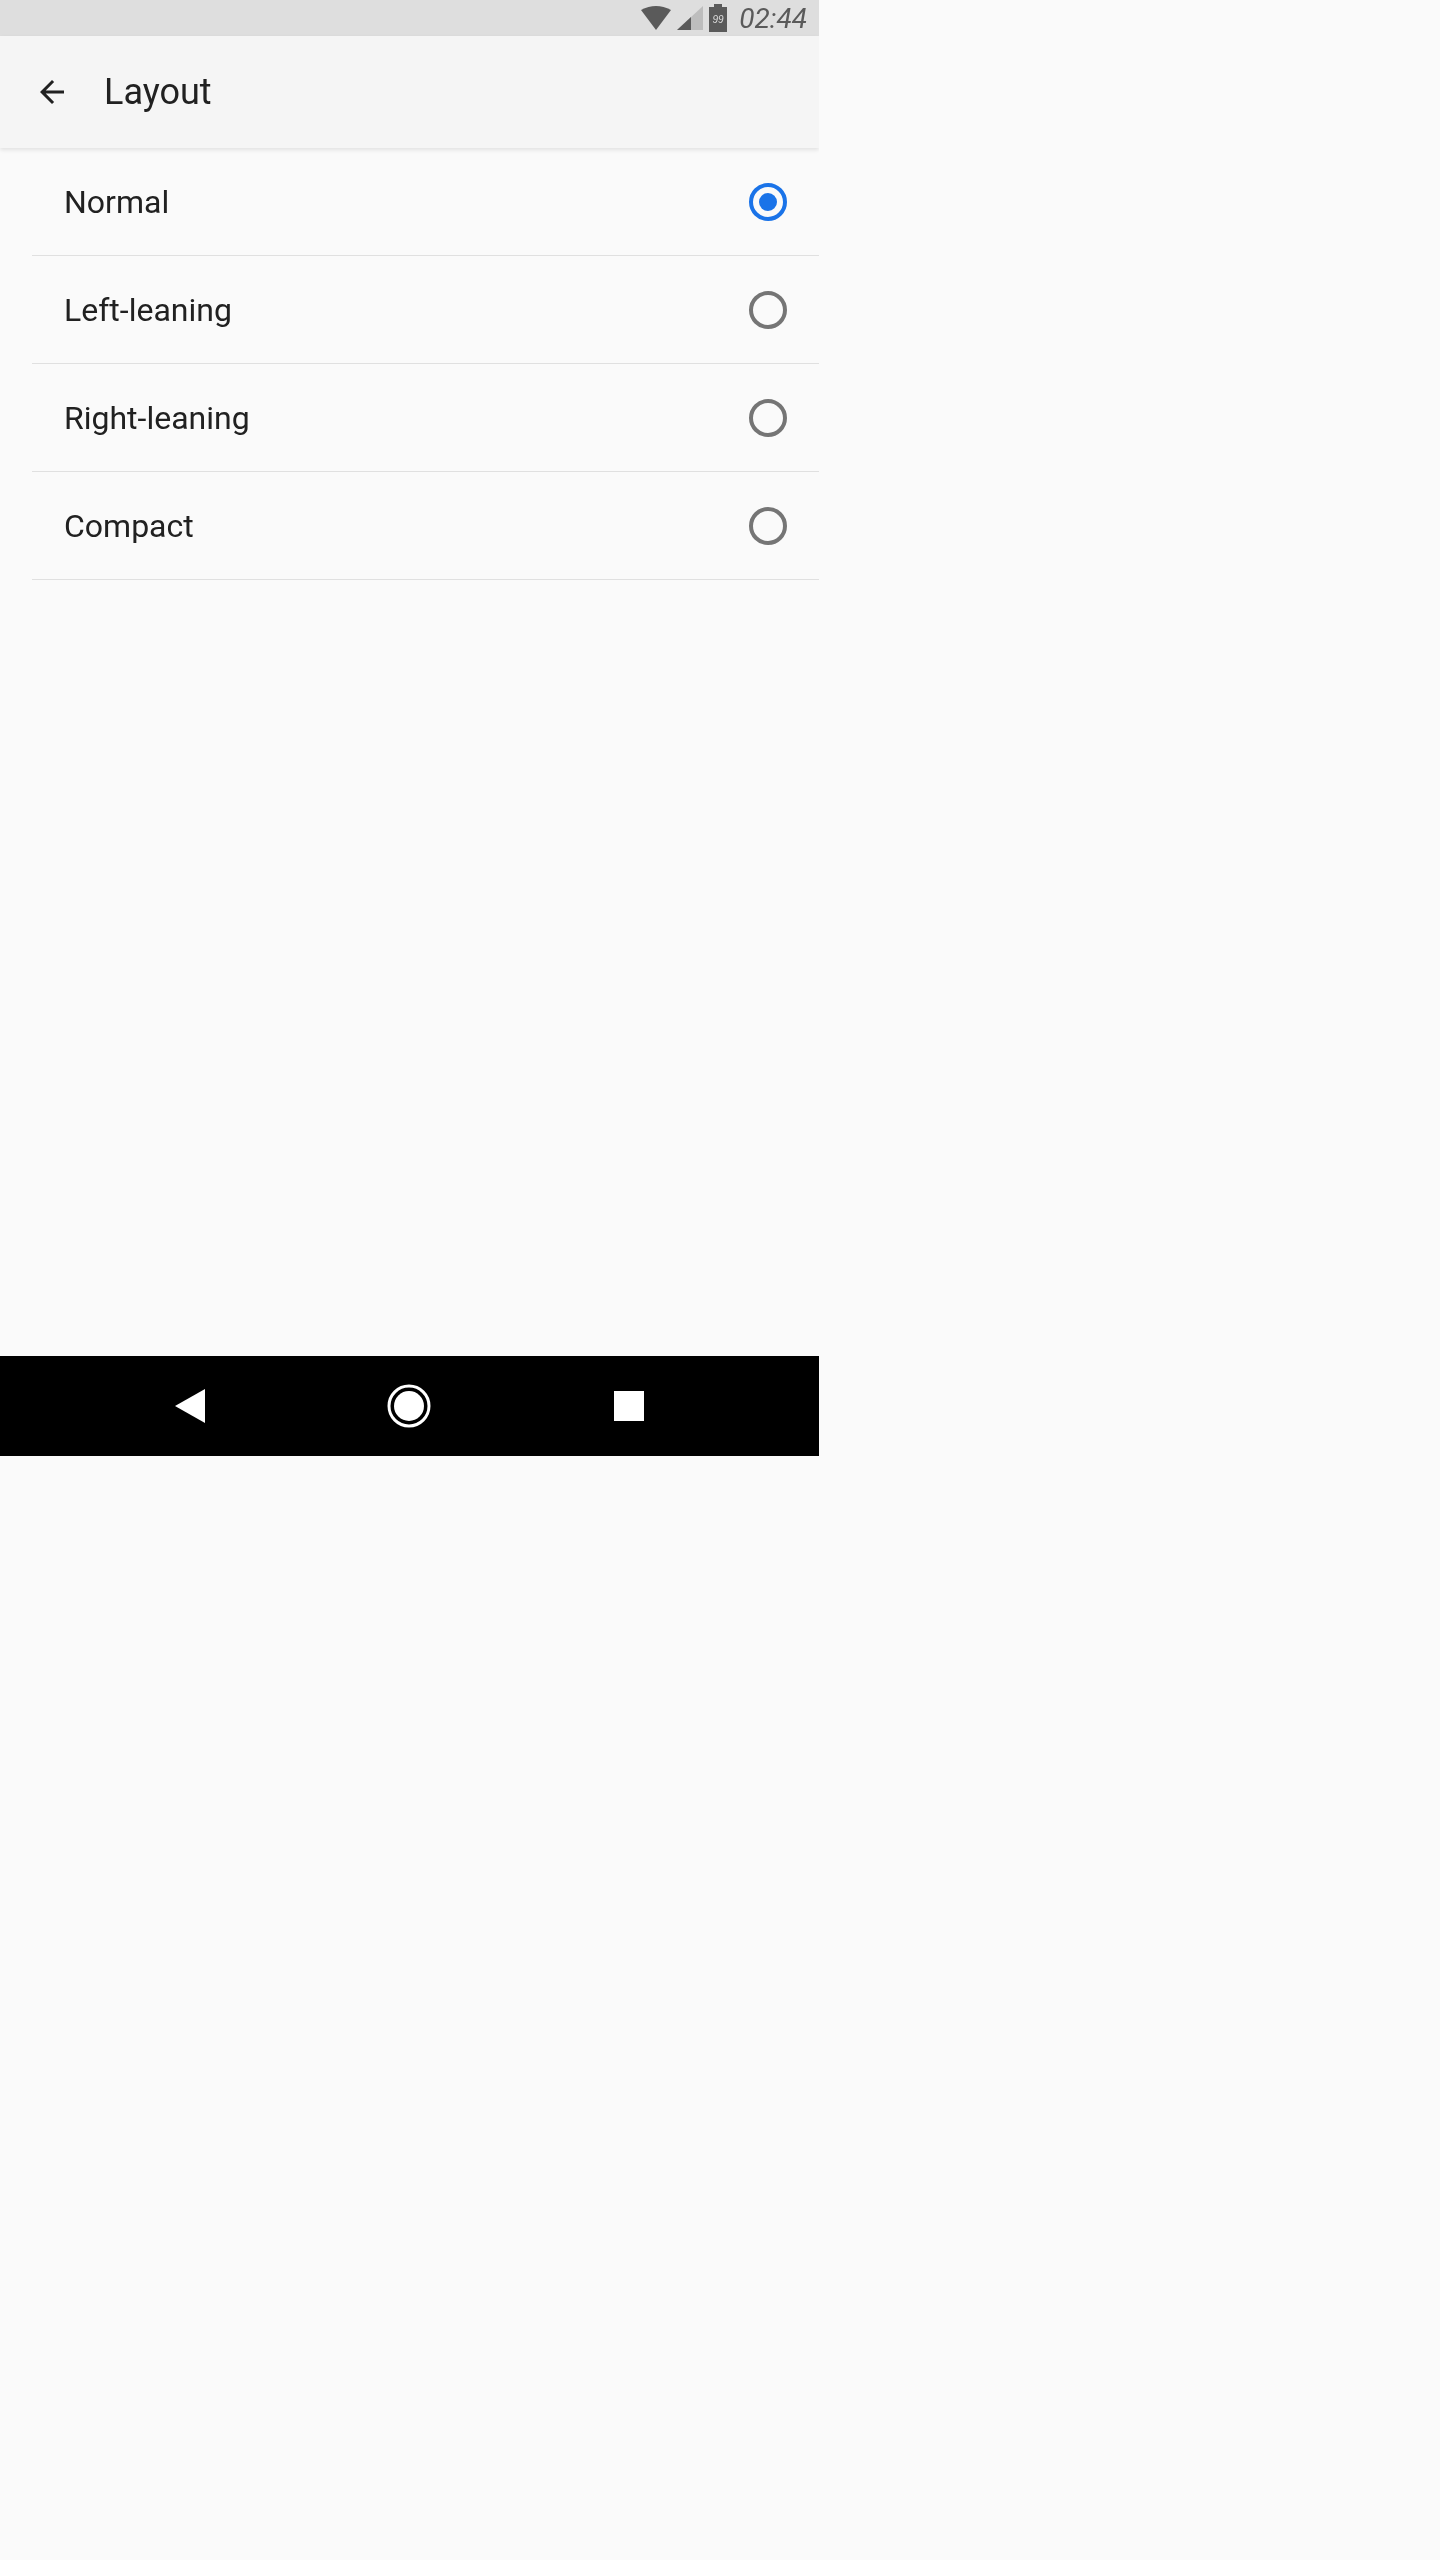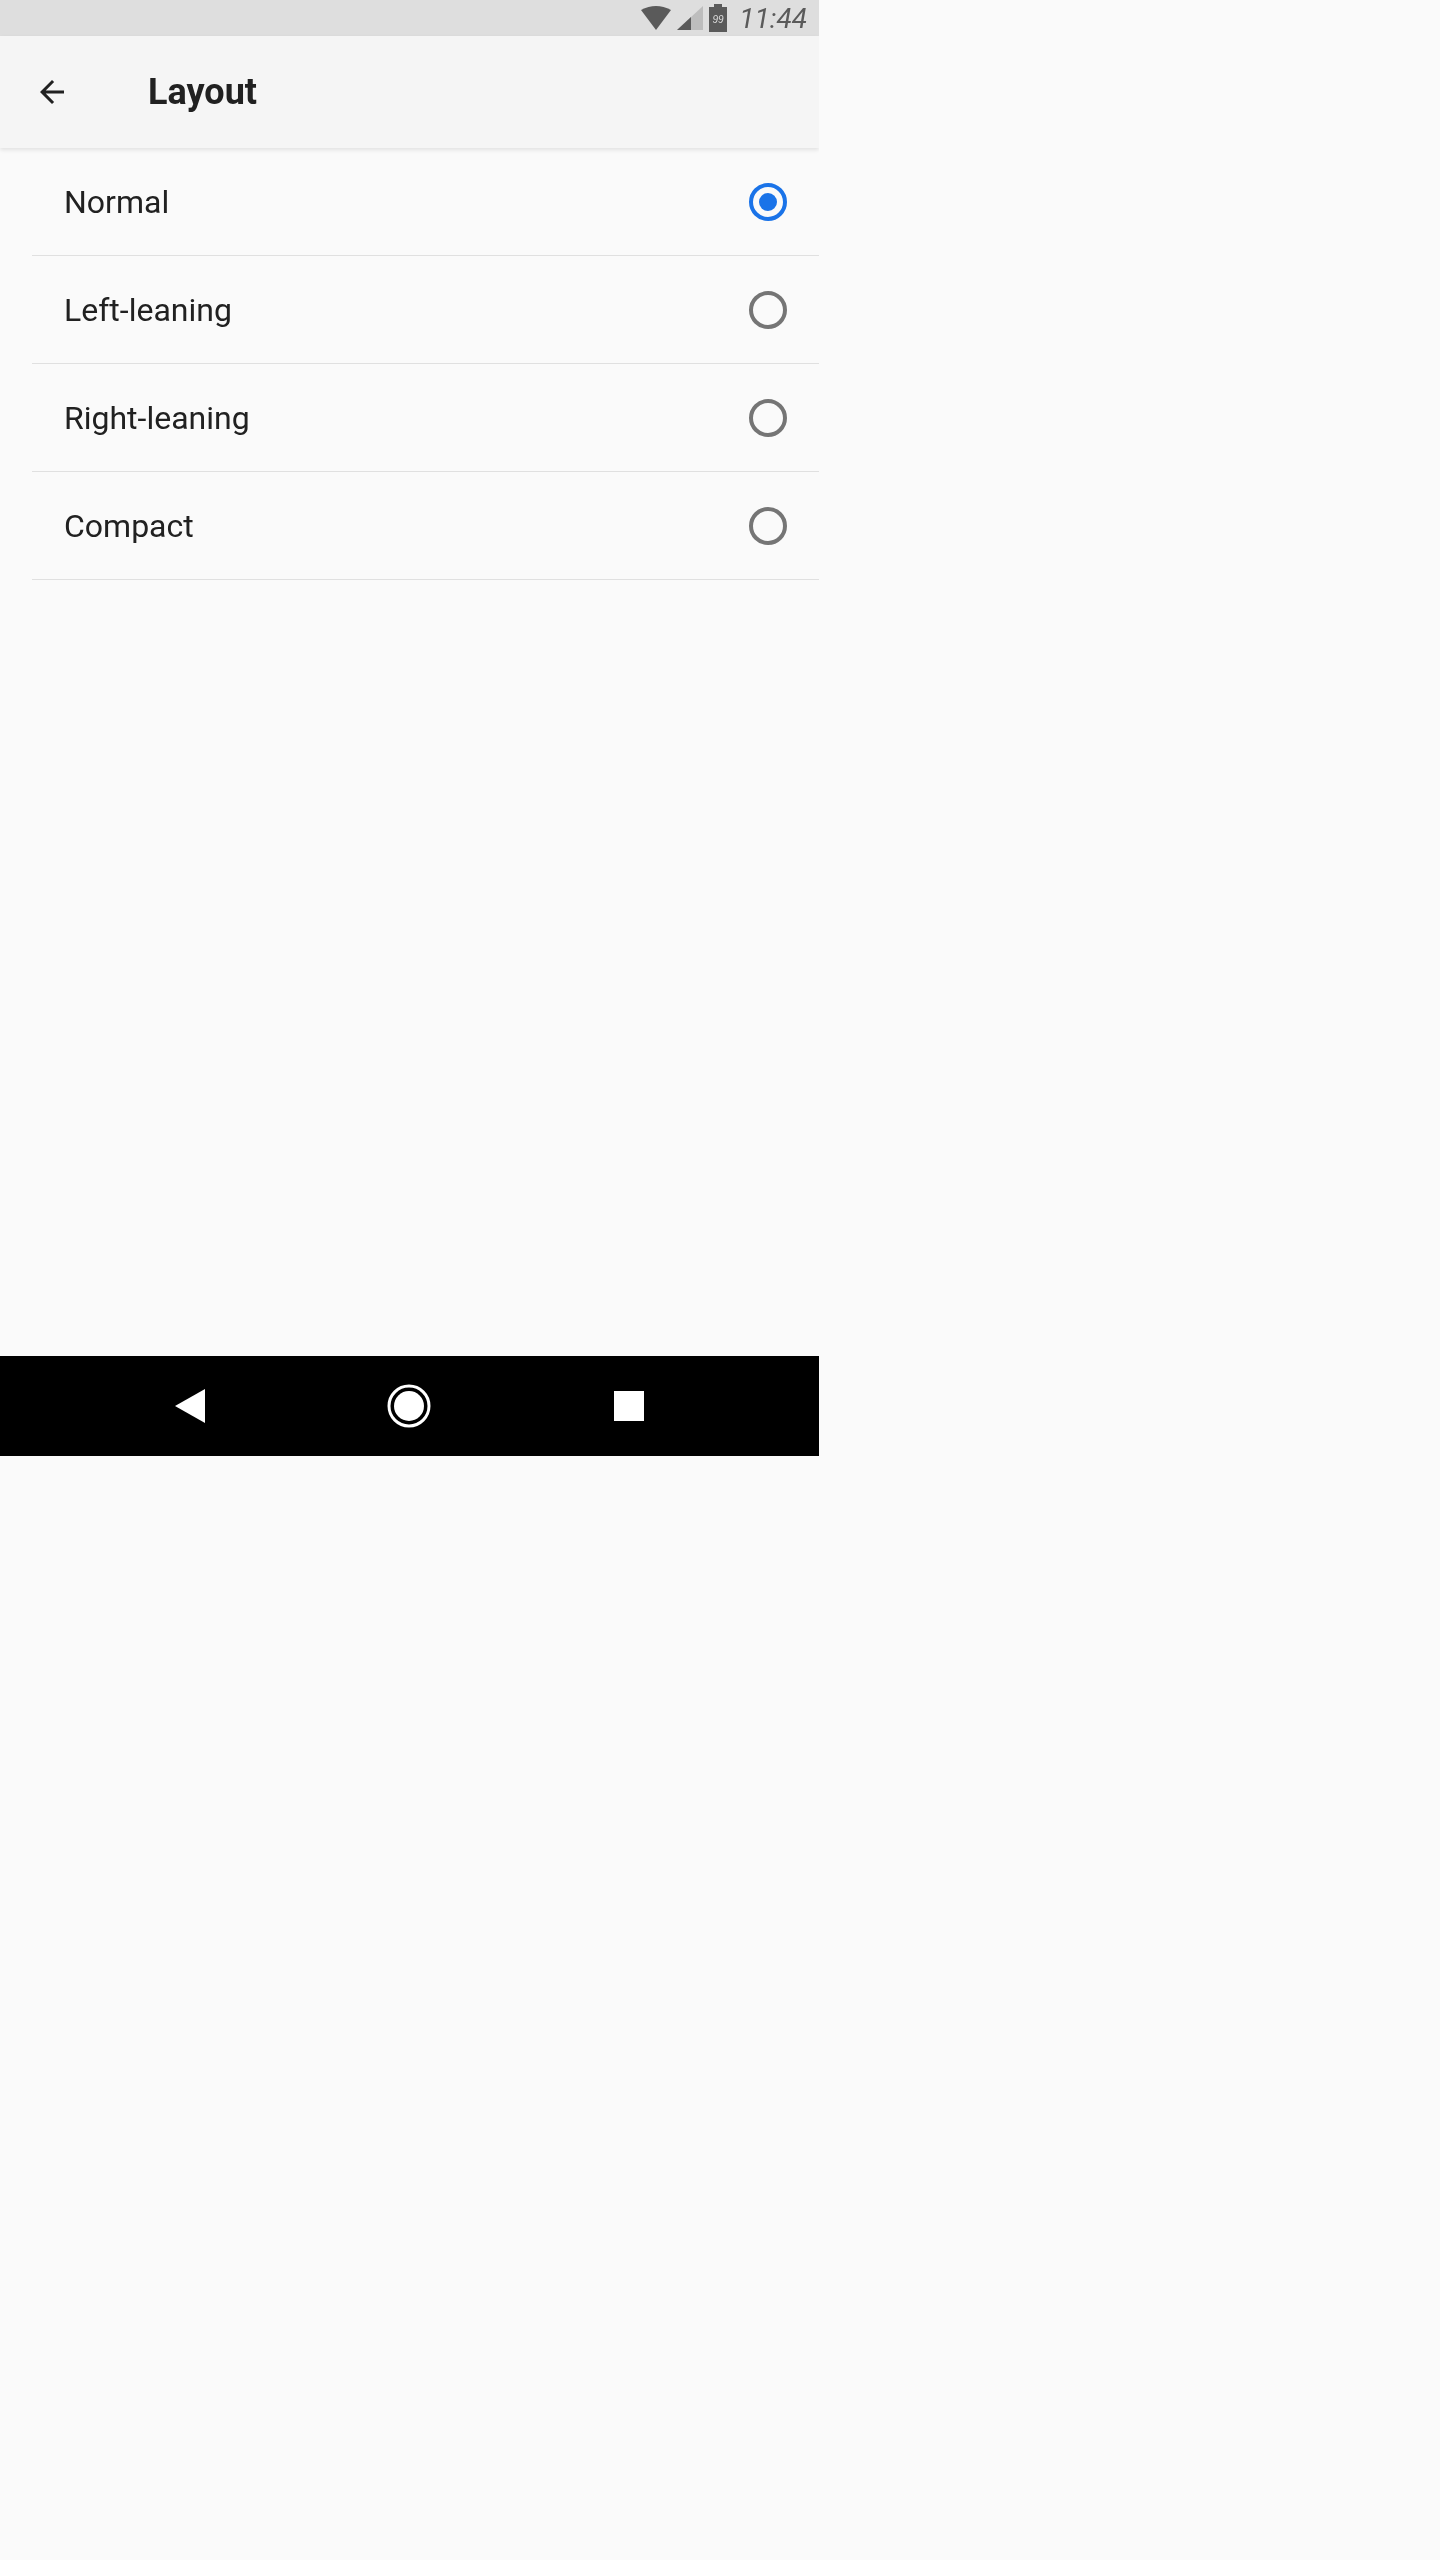--- a/index.html
+++ b/index.html
@@ -47,23 +47,23 @@
     .back-button {
       width: 72px;
       height: 72px;
       display: flex;
       align-items: center;
       justify-content: center;
       cursor: pointer;
     }
     .app-title {
       font-size: 36px;
-      font-weight: 700;
+      font-weight: 400;
       color: #212121;
-      margin-left: 60px;
+      margin-left: 16px;
     }
     .list {
       background: #fafafa;
       padding-left: 32px;
     }
     .list-item {
       display: flex;
       align-items: center;
       justify-content: space-between;
       padding: 0 32px;
@@ -131,21 +131,21 @@
         <path d="M0 24 L26 24 L26 0 Z" fill="#bdbdbd"></path>
         <path d="M0 24 L14 24 L14 11 Z" fill="#5a5a5a"></path>
       </svg>
   </span>
   <span class="battery-icon">
     <svg width="18" height="28" viewBox="0 0 18 28">
         <path d="M5 0 L13 0 L13 3 L18 3 L18 28 L0 28 L0 3 L5 3 Z" fill="#5a5a5a"></path>
         <text x="9" y="19" font-size="10" fill="#dedede" text-anchor="middle" font-family="Arial">99</text>
       </svg>
   </span>
-  <span class="time">11:44</span>
+  <span class="time">02:44</span>
 </div>
 
 <div class="app-bar">
   <div class="back-button">
     <svg width="36" height="36" viewBox="0 0 24 24">
         <path d="M20 11H7.83l5.59-5.59L12 4l-8 8 8 8 1.41-1.41L7.83 13H20v-2z" fill="#212121"></path>
       </svg>
   </div>
   <div class="app-title">Layout</div>
 </div>

